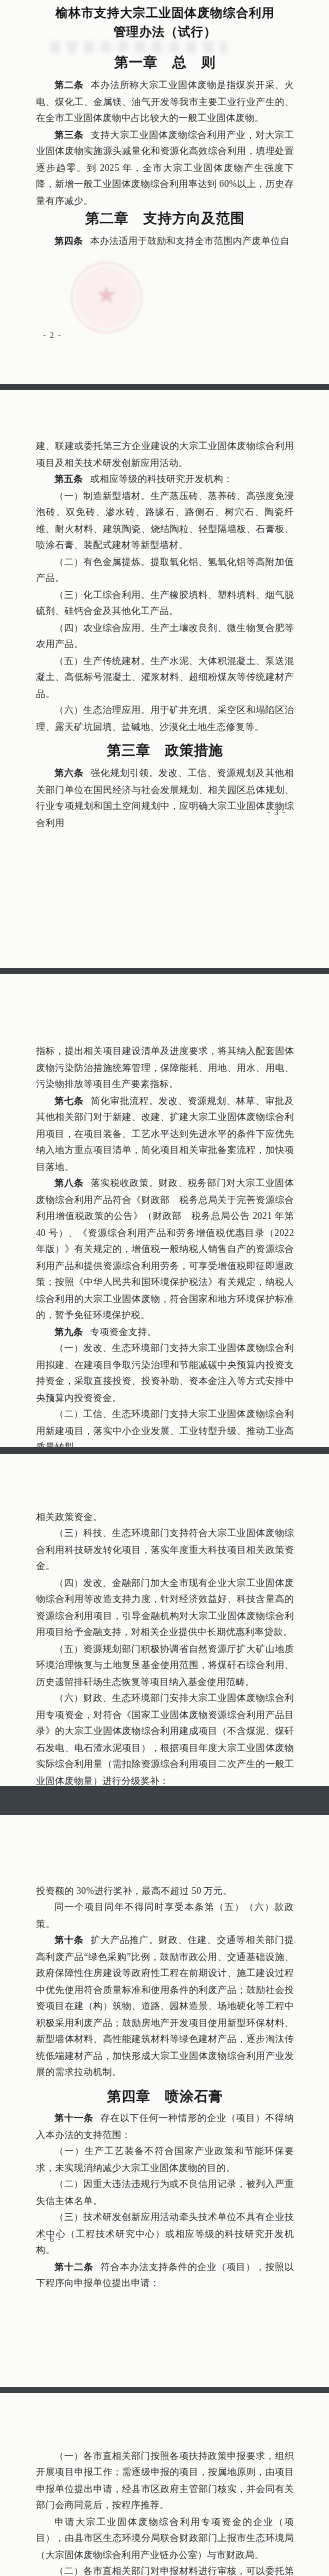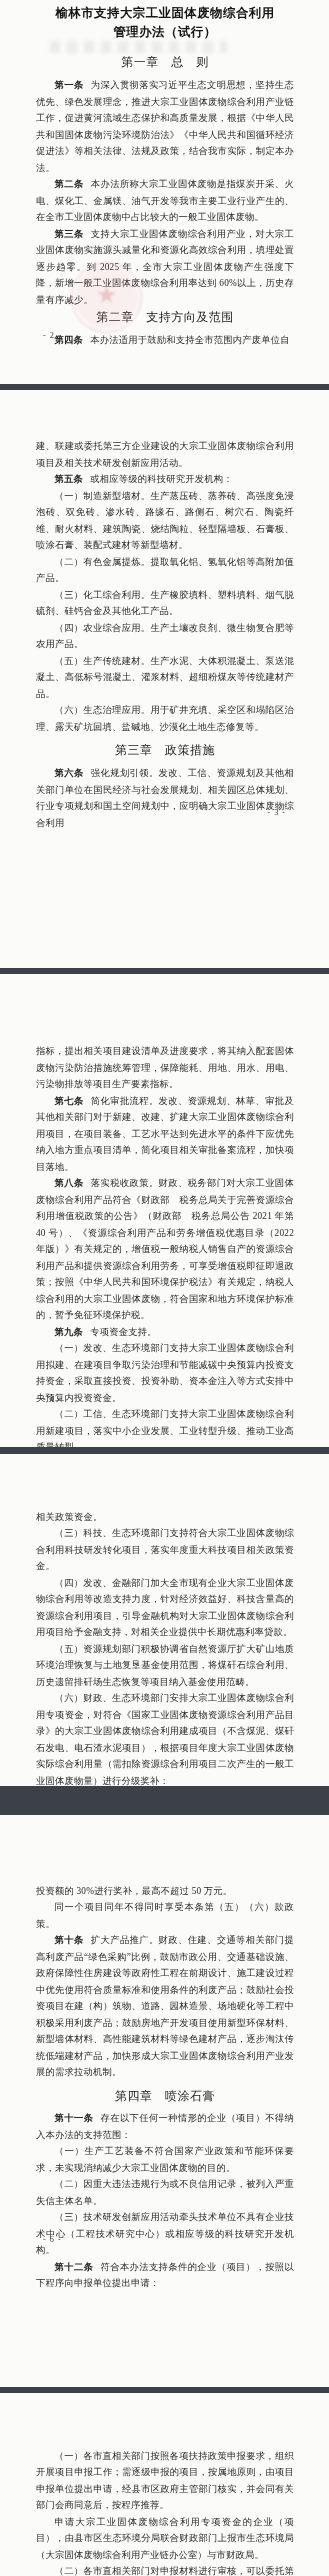--- a/index.html
+++ b/index.html
@@ -38,22 +38,22 @@
     font-size:12.4px;
     line-height:18.5px;
     letter-spacing:0.5px;
     text-align:center;
     color:#161616;
     margin:0;
     white-space:pre-line;
   }
   .chapter{
     font-family:"Liberation Sans","DejaVu Sans",sans-serif;
-    font-weight:normal;
-    font-size:12px;
+    font-weight:bold;
+    font-size:14px;
     line-height:16.5px;
     letter-spacing:0.5px;
     text-align:center;
     color:#1a1a1a;
     margin:7.2px 0 6.2px;
   }
   .p0 .chapter{margin:1px 0 6.2px;}
   .para{
     font-size:9.3px;
     line-height:16.5px;
@@ -113,21 +113,20 @@
 
 <main class="viewer">
   <section class="page p0">
     <div class="seal">
       <span class="seal-star">★</span>
     </div>
   <h1 class="title"><span>榆林市支持大宗工业固体废物综合利用
 管理办法（试行）</span></h1>
       <div class="ghost"></div>
       <h2 class="chapter"><span>第一章　总　则</span></h2>
-      <p class="para"><b class="lead">第一条</b><span>为深入贯彻落实习近平生态文明思想，坚持生态优先、绿色发展理念，推进大宗工业固体废物综合利用产业链工作，促进黄河流域生态保护和高质量发展，根据《中华人民共和国固体废物污染环境防治法》《中华人民共和国循环经济促进法》等相关法律、法规及政策，结合我市实际，制定本办法。</span></p>
       <p class="para"><b class="lead">第二条</b><span>本办法所称大宗工业固体废物是指煤炭开采、火电、煤化工、金属镁、油气开发等我市主要工业行业产生的、在全市工业固体废物中占比较大的一般工业固体废物。</span></p>
       <p class="para"><b class="lead">第三条</b><span>支持大宗工业固体废物综合利用产业，对大宗工业固体废物实施源头减量化和资源化高效综合利用，填埋处置逐步趋零。到 2025 年，全市大宗工业固体废物产生强度下降，新增一般工业固体废物综合利用率达到 60%以上，历史存量有序减少。</span></p>
       <h2 class="chapter"><span>第二章　支持方向及范围</span></h2>
       <p class="para"><b class="lead">第四条</b><span>本办法适用于鼓励和支持全市范围内产废单位自</span></p>
       <div class="pagenum pn-left">- 2 -</div>
     </section>
   <section class="page p1">
       <p class="para cont"><span>建、联建或委托第三方企业建设的大宗工业固体废物综合利用项目及相关技术研发创新应用活动。</span></p>
       <p class="para"><b class="lead">第五条</b><span>或相应等级的科技研究开发机构：</span></p>
       <p class="para"><span>（一）制造新型墙材。生产蒸压砖、蒸养砖、高强度免浸泡砖、双免砖、渗水砖、路缘石、路侧石、树穴石、陶瓷纤维、耐火材料、建筑陶瓷、烧结陶粒、轻型隔墙板、石膏板、喷涂石膏、装配式建材等新型墙材。</span></p>

